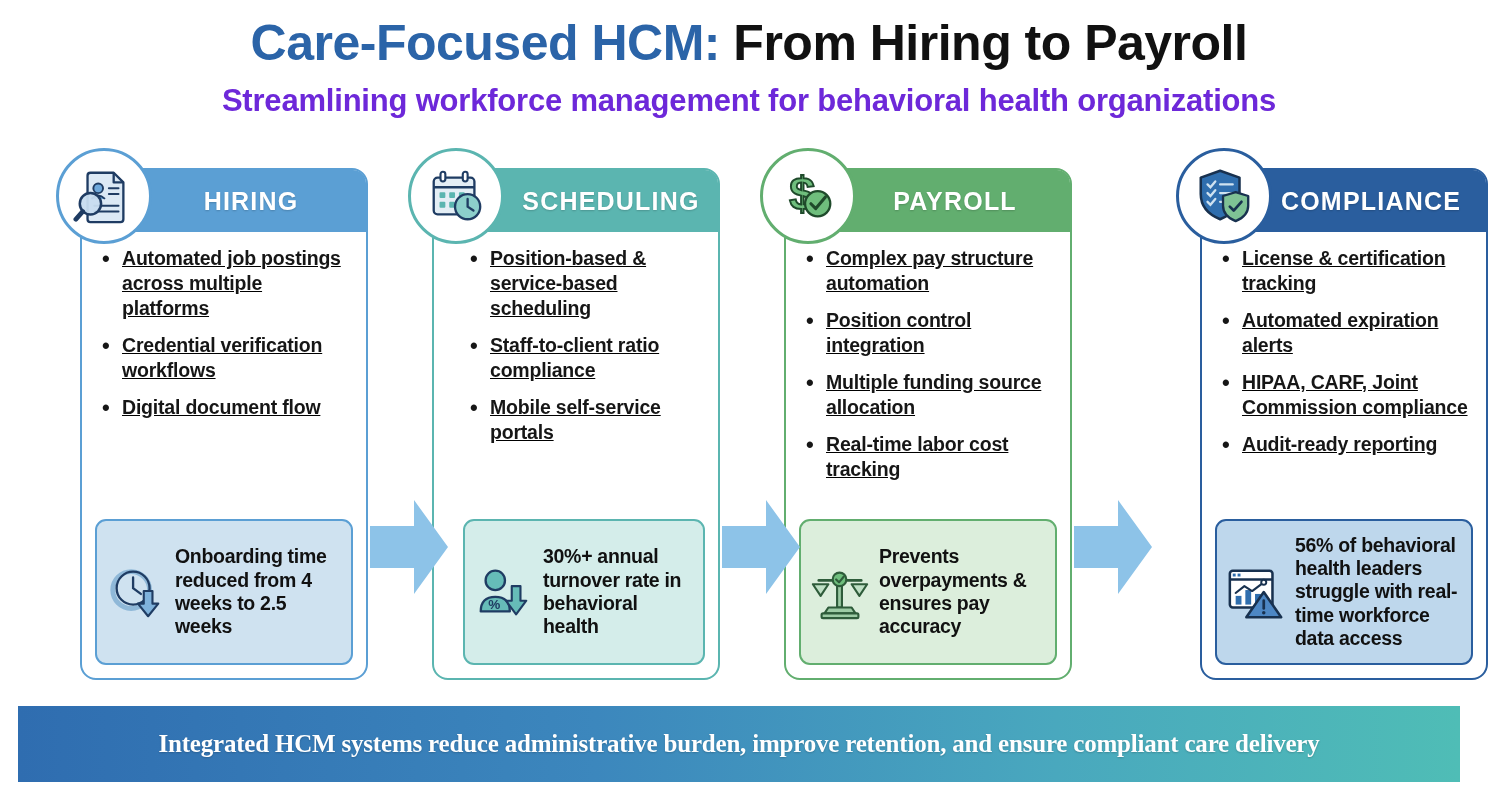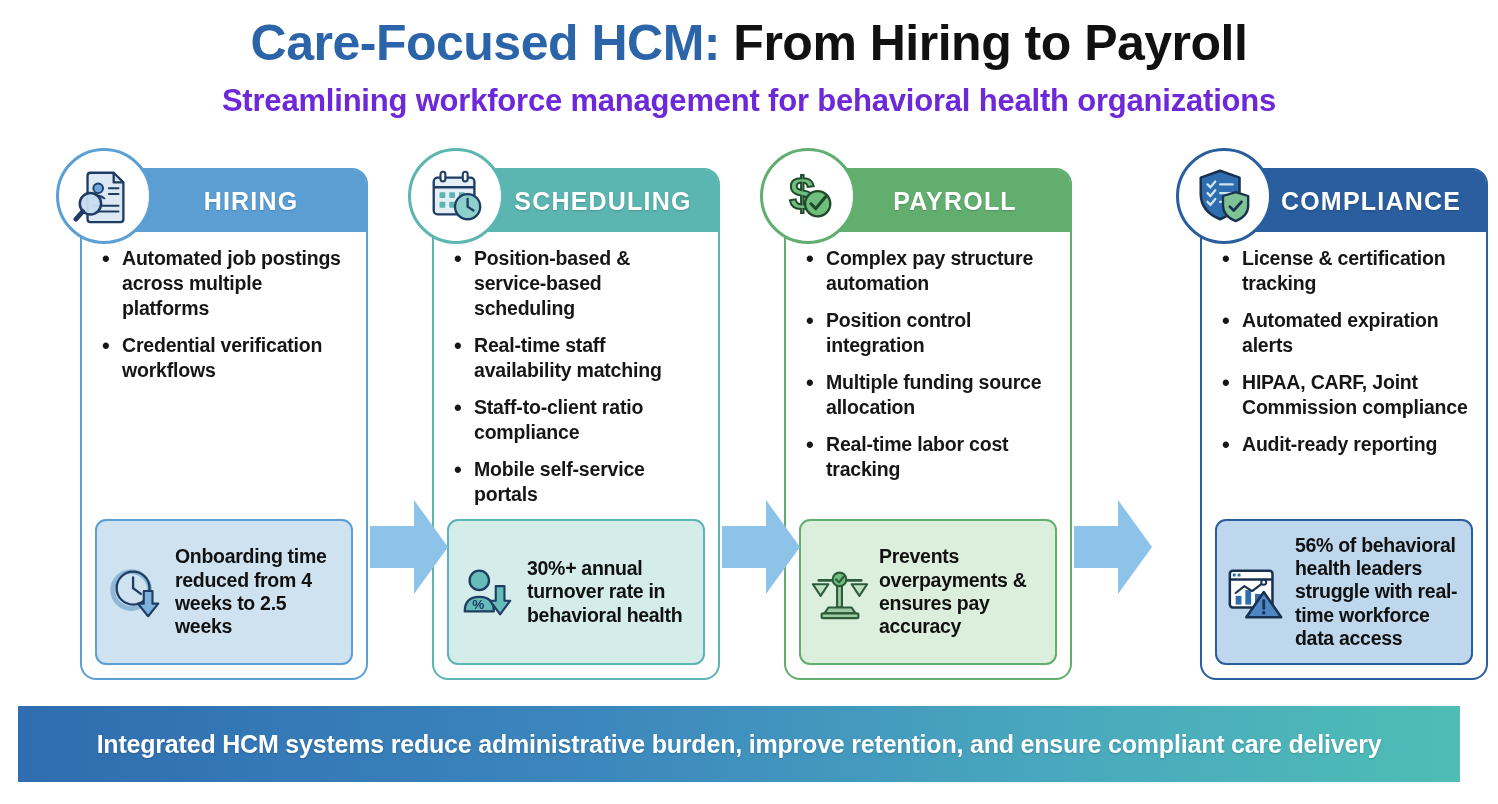--- a/index.html
+++ b/index.html
@@ -42,21 +42,21 @@
     padding-left: 54px;
   }
   .card-header .htxt {
     color: #ffffff; font-weight: bold; font-size: 25px;
     letter-spacing: 1.2px;
     text-shadow: 0 1px 2px rgba(0,0,0,0.18);
   }
   .bullets {
     flex: 1; padding: 14px 14px 0 18px;
   }
-  .bullets ul { list-style: none; }
+  .bullets ul { list-style: none; text-decoration: underline; }
   .bullets li {
     position: relative; padding-left: 22px;
     font-size: 19.5px; font-weight: bold; color: #161616;
     line-height: 1.28; margin-bottom: 12px;
     letter-spacing: -0.2px;
   }
   .bullets li::before {
     content: "\2022"; position: absolute; left: 2px; top: -1px;
     font-size: 22px; color: #161616;
   }
@@ -95,20 +95,21 @@
   .banner {
     position: absolute; left: 18px; top: 706px;
     width: 1442px; height: 76px;
     background: linear-gradient(90deg, #2F6DB0 0%, #3C87BD 40%, #49A8BE 72%, #4FBDB6 100%);
     display: flex; align-items: center; justify-content: center;
   }
   .banner .btxt {
     color: #ffffff; font-weight: bold; font-size: 25px;
     letter-spacing: -0.2px; white-space: nowrap;
     text-shadow: 0 1px 2px rgba(0,0,0,0.2);
+    font-family: Liberation Serif, serif;
   }
 </style>
 </head>
 <body>
 
 <div class="page">
 
   <div class="title-wrap">
     <div class="main-title">
       <span class="title-a">Care-Focused HCM:</span>
@@ -136,36 +137,37 @@
           <line x1="10" y1="48" x2="3" y2="56" stroke="#1F3C63" stroke-width="5" stroke-linecap="round"></line>
         </svg>
       </div>
       <div class="card-header">
         <span class="htxt">HIRING</span>
       </div>
       <div class="bullets">
         <ul>
           <li>Automated job postings across multiple platforms</li>
           <li>Credential verification workflows</li>
+          <li>Digital document flow</li>
         </ul>
       </div>
       <div class="callout">
         <span class="cicon">
           <svg viewBox="0 0 64 64" width="62" height="62">
             <circle cx="27" cy="30" r="19" fill="none" stroke="#8FB8D8" stroke-width="5"></circle>
             <circle cx="29" cy="28" r="17" fill="none" stroke="#1F3C63" stroke-width="2.4"></circle>
             <path d="M29 17 v11 l8 6" fill="none" stroke="#1F3C63" stroke-width="2.4" stroke-linecap="round"></path>
             <path d="M40 31 h9 v13 h6 l-10.5 13 L34 44 h6 z" fill="#7FB2DC" stroke="#1F3C63" stroke-width="2.2" stroke-linejoin="round"></path>
           </svg>
         </span>
         <span class="ctext">Onboarding time reduced from 4 weeks to 2.5 weeks</span>
       </div>
     </div>
 
-    <div class="card" style="left:432px; --tint:#5BB5B0; --calloutBg:#D4EDEA; --calloutBorder:#5BB5B0;">
+    <div class="card" style="left:432px;padding-left:16px; --tint:#5BB5B0; --calloutBg:#D4EDEA; --calloutBorder:#5BB5B0;">
       <div class="icon-badge">
         <svg viewBox="0 0 64 64">
           <rect x="9" y="13" width="42" height="38" rx="4" fill="#E4EEF5" stroke="#1F3C63" stroke-width="2.4"></rect>
           <path d="M9 23 h42" stroke="#1F3C63" stroke-width="2.4"></path>
           <rect x="16" y="7" width="5" height="10" rx="2.5" fill="#fff" stroke="#1F3C63" stroke-width="2.2"></rect>
           <rect x="39" y="7" width="5" height="10" rx="2.5" fill="#fff" stroke="#1F3C63" stroke-width="2.2"></rect>
           <g fill="#5BB5B0">
             <rect x="15" y="28" width="6" height="6" rx="1"></rect>
             <rect x="25" y="28" width="6" height="6" rx="1"></rect>
             <rect x="35" y="28" width="6" height="6" rx="1"></rect>
@@ -175,21 +177,20 @@
           <circle cx="44" cy="43" r="13" fill="#8CCFCB" stroke="#1F3C63" stroke-width="2.4"></circle>
           <path d="M44 35 v8 l6 4" fill="none" stroke="#1F3C63" stroke-width="2.4" stroke-linecap="round"></path>
         </svg>
       </div>
       <div class="card-header">
         <span class="htxt">SCHEDULING</span>
       </div>
       <div class="bullets">
         <ul>
           <li>Position-based &amp; service-based scheduling</li>
-          <li>Real-time staff availability matching</li>
           <li>Staff-to-client ratio compliance</li>
           <li>Mobile self-service portals</li>
         </ul>
       </div>
       <div class="callout">
         <span class="cicon">
           <svg viewBox="0 0 64 64" width="62" height="62">
             <circle cx="23" cy="20" r="10" fill="#66BCB8" stroke="#1F3C63" stroke-width="2.4"></circle>
             <path d="M8 52 q0 -15 15 -15 q15 0 15 15 z" fill="#66BCB8" stroke="#1F3C63" stroke-width="2.4" stroke-linejoin="round"></path>
             <text x="22" y="50" font-family="Liberation Sans, sans-serif" font-size="14" font-weight="bold" fill="#1F3C63" text-anchor="middle">%</text>

